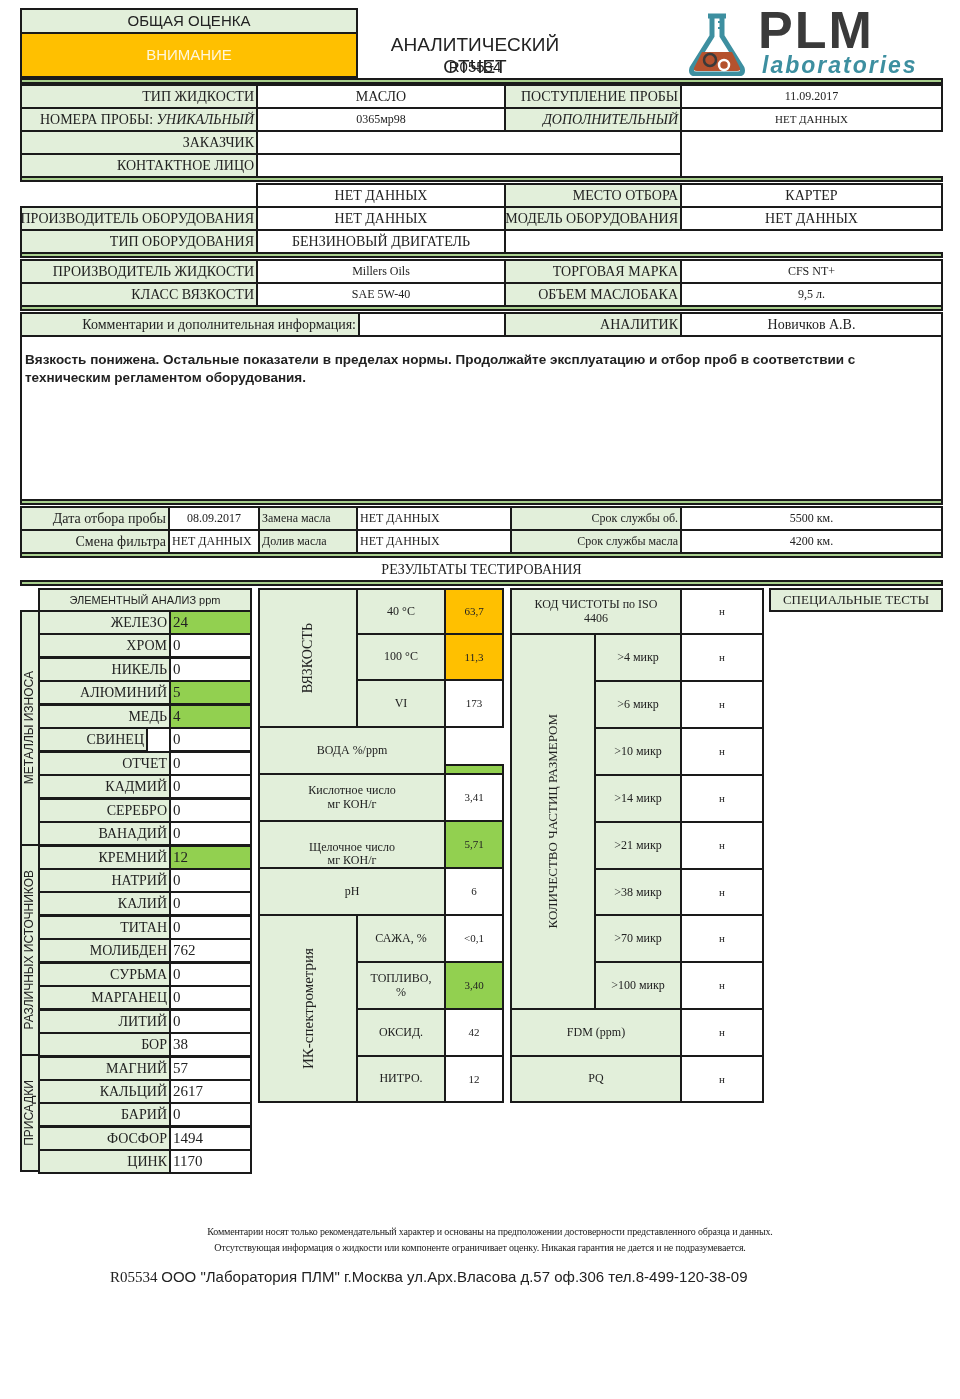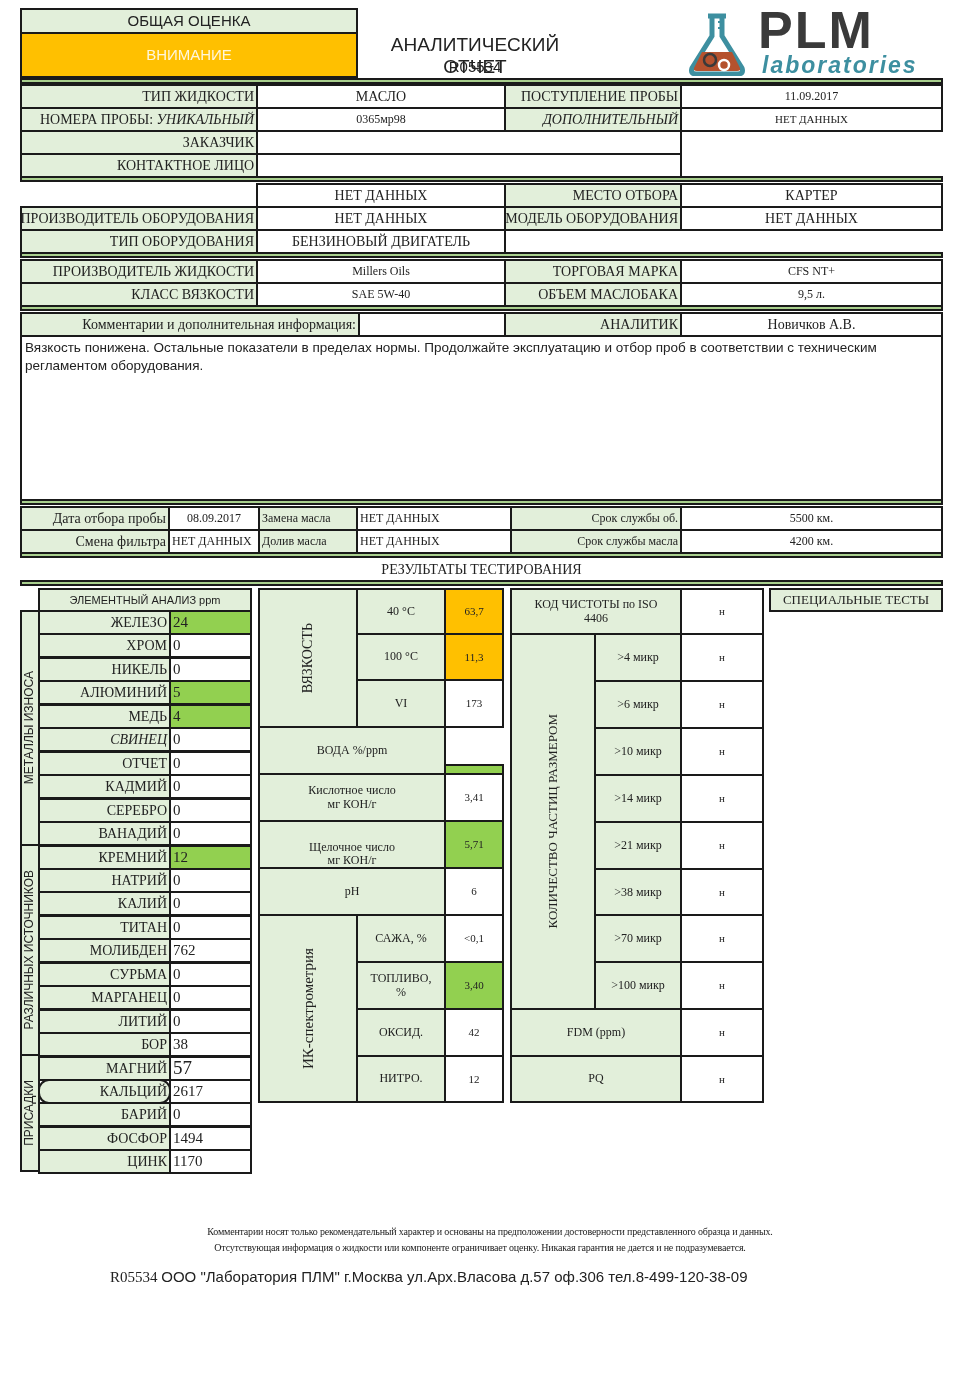--- a/index.html
+++ b/index.html
@@ -82,21 +82,21 @@
 <div class="cell lbl r" style="left:20px;top:282px;width:238px;height:25px;">КЛАСС ВЯЗКОСТИ</div>
 <div class="cell val c small" style="left:256px;top:282px;width:250px;height:25px;">SAE 5W-40</div>
 <div class="cell lbl r" style="left:504px;top:282px;width:178px;height:25px;">ОБЪЕМ МАСЛОБАКА</div>
 <div class="cell val c small" style="left:680px;top:282px;width:263px;height:25px;">9,5 л.</div>
 
 <div class="band" style="left:20px;top:305px;width:923px;"></div>
 <div class="cell lbl r" style="left:20px;top:312px;width:340px;height:25px;">Комментарии и дополнительная информация:</div>
 <div class="cell val" style="left:358px;top:312px;width:148px;height:25px;"></div>
 <div class="cell lbl r" style="left:504px;top:312px;width:178px;height:25px;">АНАЛИТИК</div>
 <div class="cell val c" style="left:680px;top:312px;width:263px;height:25px;">Новичков А.В.</div>
-<div class="cell val sans wrap" style="left:20px;top:335px;width:923px;height:166px;align-items:flex-start;padding:2px 3px;font-size:13.5px;line-height:18px;">Вязкость понижена. Остальные показатели в пределах нормы. Продолжайте эксплуатацию и отбор проб в соответствии с техническим регламентом оборудования.</div>
+<div class="cell val sans wrap" style="left:20px;top:335px;width:923px;height:166px;align-items:flex-start;padding:14px 3px;font-size:13.5px;line-height:18px;font-weight:bold;">Вязкость понижена. Остальные показатели в пределах нормы. Продолжайте эксплуатацию и отбор проб в соответствии с техническим регламентом оборудования.</div>
 
 <div class="band" style="left:20px;top:499px;width:923px;"></div>
 <div class="cell lbl r" style="left:20px;top:506px;width:150px;height:25px;">Дата отбора пробы</div>
 <div class="cell val c small" style="left:168px;top:506px;width:92px;height:25px;">08.09.2017</div>
 <div class="cell lbl l small" style="left:258px;top:506px;width:100px;height:25px;">Замена масла</div>
 <div class="cell val l small" style="left:356px;top:506px;width:156px;height:25px;">НЕТ ДАННЫХ</div>
 <div class="cell lbl r small" style="left:510px;top:506px;width:172px;height:25px;">Срок службы об.</div>
 <div class="cell val c small" style="left:680px;top:506px;width:263px;height:25px;">5500 км.</div>
 
 <div class="cell lbl r" style="left:20px;top:529px;width:150px;height:25px;">Смена фильтра</div>
@@ -124,21 +124,21 @@
     <div class="cell lbl r" style="left: 38px; top: 610px; width: 133px; height: 25px;">ЖЕЛЕЗО</div>
     <div class="cell l green" style="left: 169px; top: 610px; width: 83px; height: 25px; font-size: 15px;">24</div>
     <div class="cell lbl r" style="left: 38px; top: 633px; width: 133px; height: 25px;">ХРОМ</div>
     <div class="cell l val" style="left: 169px; top: 633px; width: 83px; height: 25px; font-size: 15px;">0</div>
     <div class="cell lbl r" style="left: 38px; top: 657px; width: 133px; height: 25px;">НИКЕЛЬ</div>
     <div class="cell l val" style="left: 169px; top: 657px; width: 83px; height: 25px; font-size: 15px;">0</div>
     <div class="cell lbl r" style="left: 38px; top: 680px; width: 133px; height: 25px;">АЛЮМИНИЙ</div>
     <div class="cell l green" style="left: 169px; top: 680px; width: 83px; height: 25px; font-size: 15px;">5</div>
     <div class="cell lbl r" style="left: 38px; top: 704px; width: 133px; height: 25px;">МЕДЬ</div>
     <div class="cell l green" style="left: 169px; top: 704px; width: 83px; height: 25px; font-size: 15px;">4</div>
-    <div class="cell lbl r" style="left: 38px; top: 727px; width: 133px; height: 25px; font-style: italic;">СВИНЕЦ</div>
+    <div class="cell lbl r" style="left: 38px; top: 727px; width: 110px; height: 25px;">СВИНЕЦ</div>
     <div class="cell l val" style="left: 169px; top: 727px; width: 83px; height: 25px; font-size: 15px;">0</div>
     <div class="cell lbl r" style="left: 38px; top: 751px; width: 133px; height: 25px;">ОТЧЕТ</div>
     <div class="cell l val" style="left: 169px; top: 751px; width: 83px; height: 25px; font-size: 15px;">0</div>
     <div class="cell lbl r" style="left: 38px; top: 774px; width: 133px; height: 25px; text-align: right;">КАДМИЙ</div>
     <div class="cell l val" style="left: 169px; top: 774px; width: 83px; height: 25px; font-size: 15px;">0</div>
     <div class="cell lbl r" style="left: 38px; top: 798px; width: 133px; height: 25px;">СЕРЕБРО</div>
     <div class="cell l val" style="left: 169px; top: 798px; width: 83px; height: 25px; font-size: 15px;">0</div>
     <div class="cell lbl r" style="left: 38px; top: 821px; width: 133px; height: 25px;">ВАНАДИЙ</div>
     <div class="cell l val" style="left: 169px; top: 821px; width: 83px; height: 25px; font-size: 15px;">0</div>
     <div class="cell lbl r" style="left: 38px; top: 845px; width: 133px; height: 25px;">КРЕМНИЙ</div>
@@ -153,22 +153,22 @@
     <div class="cell l val" style="left: 169px; top: 938px; width: 83px; height: 25px; font-size: 15px;">762</div>
     <div class="cell lbl r" style="left: 38px; top: 962px; width: 133px; height: 25px;">СУРЬМА</div>
     <div class="cell l val" style="left: 169px; top: 962px; width: 83px; height: 25px; font-size: 15px;">0</div>
     <div class="cell lbl r" style="left: 38px; top: 985px; width: 133px; height: 25px;">МАРГАНЕЦ</div>
     <div class="cell l val" style="left: 169px; top: 985px; width: 83px; height: 25px; font-size: 15px;">0</div>
     <div class="cell lbl r" style="left: 38px; top: 1009px; width: 133px; height: 25px;">ЛИТИЙ</div>
     <div class="cell l val" style="left: 169px; top: 1009px; width: 83px; height: 25px; font-size: 15px;">0</div>
     <div class="cell lbl r" style="left: 38px; top: 1032px; width: 133px; height: 25px;">БОР</div>
     <div class="cell l val" style="left: 169px; top: 1032px; width: 83px; height: 25px; font-size: 15px;">38</div>
     <div class="cell lbl r" style="left: 38px; top: 1056px; width: 133px; height: 25px;">МАГНИЙ</div>
-    <div class="cell l val" style="left: 169px; top: 1056px; width: 83px; height: 25px; font-size: 19px;">57</div>
-    <div class="cell lbl r" style="left: 38px; top: 1079px; width: 133px; height: 25px; border-radius: 11px;">КАЛЬЦИЙ</div>
+    <div class="cell l val" style="left: 169px; top: 1056px; width: 83px; height: 25px; font-size: 15px;">57</div>
+    <div class="cell lbl r" style="left: 38px; top: 1079px; width: 133px; height: 25px;">КАЛЬЦИЙ</div>
     <div class="cell l val" style="left: 169px; top: 1079px; width: 83px; height: 25px; font-size: 15px;">2617</div>
     <div class="cell lbl r" style="left: 38px; top: 1102px; width: 133px; height: 25px;">БАРИЙ</div>
     <div class="cell l val" style="left: 169px; top: 1102px; width: 83px; height: 25px; font-size: 15px;">0</div>
     <div class="cell lbl r" style="left: 38px; top: 1126px; width: 133px; height: 25px;">ФОСФОР</div>
     <div class="cell l val" style="left: 169px; top: 1126px; width: 83px; height: 25px; font-size: 15px;">1494</div>
     <div class="cell lbl r" style="left: 38px; top: 1149px; width: 133px; height: 25px;">ЦИНК</div>
     <div class="cell l val" style="left: 169px; top: 1149px; width: 83px; height: 25px; font-size: 15px;">1170</div>
   </div>
 
 <div class="cell lbl c" style="left:258px;top:588px;width:100px;height:140px;">

